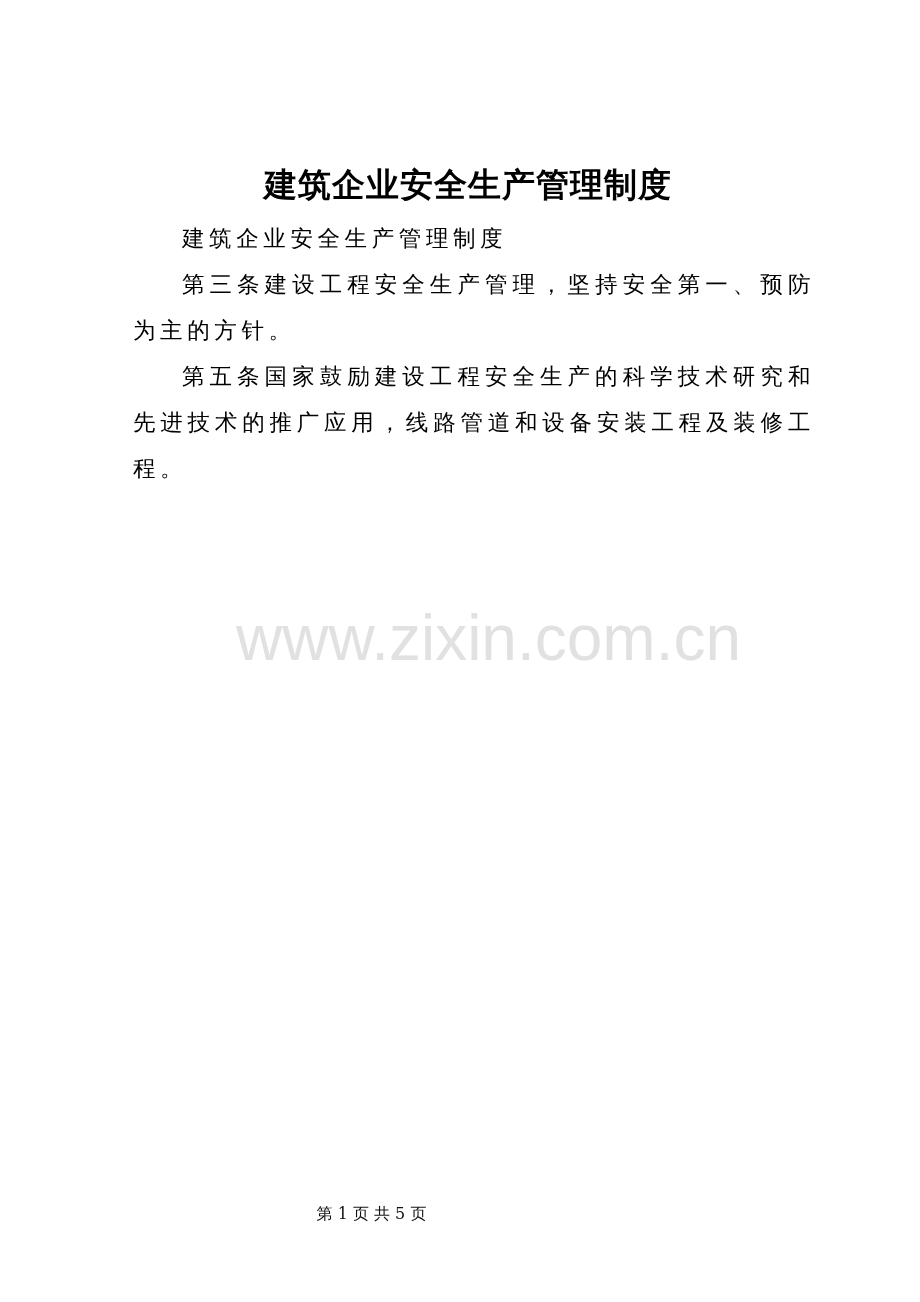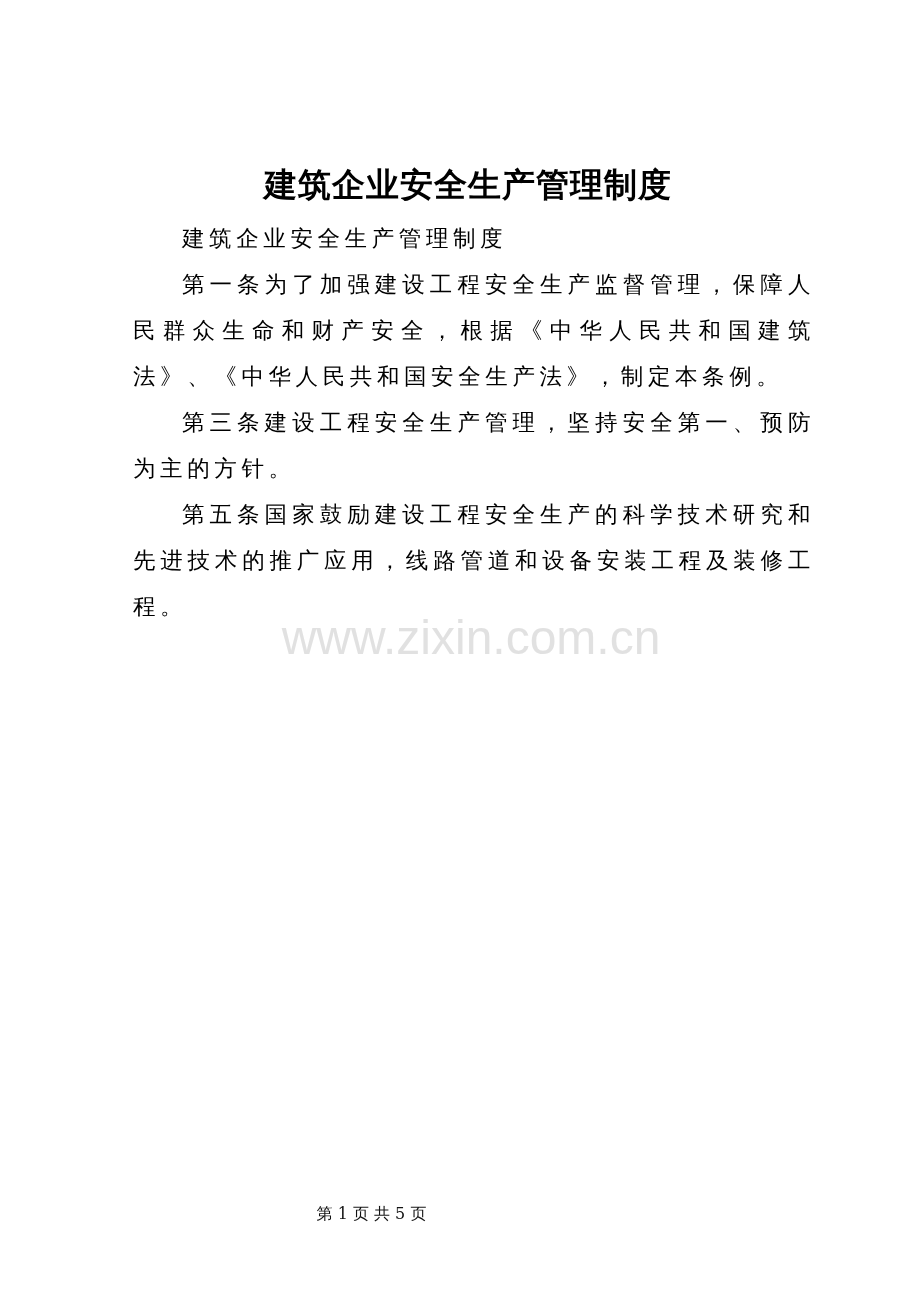--- a/index.html
+++ b/index.html
@@ -6,35 +6,34 @@
   body { width: 920px; height: 1302px; position: relative; overflow: hidden;
          font-family: "DejaVu Serif", "Liberation Serif", serif; color: #000; }
   .page { position: absolute; left: 8px; top: 0; width: 920px; height: 1302px; }
   .title { position: absolute; left: 0; width: 920px; top: 163px; text-align: center;
            font-family: "DejaVu Sans", "Liberation Sans", sans-serif; font-weight: bold;
            font-size: 33px; letter-spacing: 1px; line-height: 44px; }
   .body { position: absolute; left: 125px; top: 215px; width: 682px; }
   .para { font-size: 22.5px; line-height: 46px; text-indent: 49px; text-align: justify;
           letter-spacing: 4.6px; margin: 0; }
   .watermark { position: absolute; left: 228px; top: 598px; width: 470px; text-align: center;
-               font-family: "Liberation Sans", "DejaVu Sans", sans-serif; font-size: 48px;
+               font-family: "Liberation Sans", "DejaVu Sans", sans-serif; font-size: 64px;
                line-height: 80px; color: rgba(200,200,200,0.55); letter-spacing: 0px;
                pointer-events: none; white-space: nowrap; }
   .footer { position: absolute; left: 0; width: 727px; top: 1203px; text-align: center;
             font-size: 16px; line-height: 22px; color: #111; }
 </style>
 </head>
 <body>
 
 <div class="page">
   <div class="title">建筑企业安全生产管理制度</div>
 
   <div class="body">
     <p class="para">建筑企业安全生产管理制度</p>
-    <p class="para">第一条为了加强建设工程安全生产监督管理，保障人民群众生命和财产安全，根据《中华人民共和国建筑法》、《中华人民共和国安全生产法》，制定本条例。</p>
     <p class="para">第三条建设工程安全生产管理，坚持安全第一、预防为主的方针。</p>
     <p class="para">第五条国家鼓励建设工程安全生产的科学技术研究和先进技术的推广应用，线路管道和设备安装工程及装修工程。</p>
   </div>
 
   <div class="watermark">www.zixin.com.cn</div>
 
   <div class="footer">第 1 页  共 5 页</div>
 </div>
 
 </body></html>

